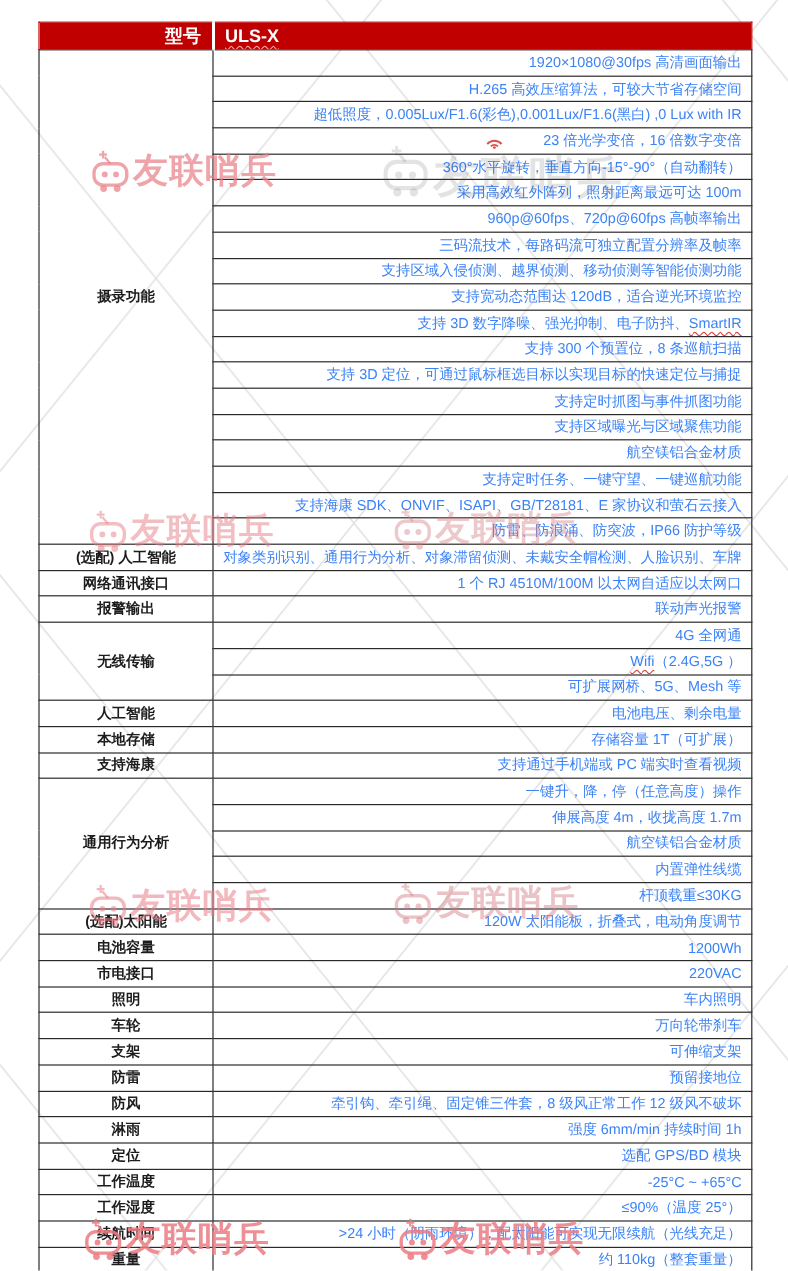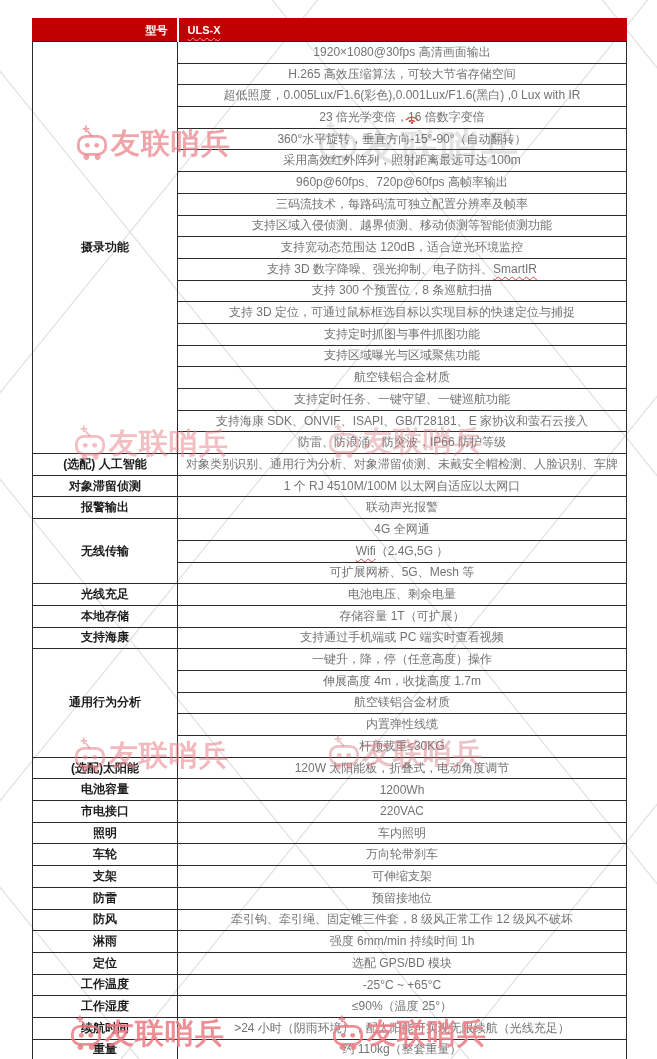--- a/index.html
+++ b/index.html
@@ -6,28 +6,28 @@
   .page{position:relative;width:657px;height:1059px;overflow:hidden;background:#ffffff;
         font-family:"Liberation Sans","DejaVu Sans",sans-serif;}
   
   .xlines{position:absolute;left:0;top:0;z-index:0;}
   
   table.spec{position:absolute;left:32px;top:18px;width:594px;z-index:1;
              border-collapse:collapse;table-layout:fixed;}
   col.c1{width:145px;} col.c2{width:449px;}
   tr{height:21.7px;}
   thead tr{height:23px;}
-  thead td{background:#c00000;color:#ffffff;font-weight:bold;font-size:11px;
+  thead td{background:#c00000;color:#ffffff;font-weight:bold;font-size:15px;
            border:1px solid #c00000;border-bottom:1px solid #262626;padding:0 9px;
            white-space:nowrap;overflow:hidden;}
   thead td.h1{text-align:right;border-right:2px solid #ffffff;}
   tbody td{border:1px solid #2b2b2b;font-size:12px;padding:0 8px;
            white-space:nowrap;overflow:hidden;box-sizing:border-box;}
   td.cat{text-align:center;font-weight:bold;color:#1c1c1c;vertical-align:middle;}
-  td.val{text-align:center;color:#737373;}
+  td.val{text-align:right;color:#3b82f6;}
   .wavy{text-decoration:underline;text-decoration-style:wavy;
         text-decoration-color:#e24444;text-decoration-thickness:1px;text-underline-offset:3px;}
   thead .wavy{text-decoration-color:#ff9a9a;}
   
   .wm{position:absolute;display:flex;align-items:center;gap:3px;z-index:3;
       pointer-events:none;font-weight:bold;}
   .wm .txt{line-height:1;letter-spacing:1px;font-size:29px;}
   .wm svg.robot{width:32px;height:38px;flex:none;}
   .wm-gray{align-items:flex-end;}
   .wm-gray .txt{font-size:37px;letter-spacing:3px;}
@@ -116,39 +116,39 @@
           <td class="val">支持海康 SDK、ONVIF、ISAPI、GB/T28181、E 家协议和萤石云接入</td>
         </tr>
         <tr>
           <td class="val">防雷、防浪涌、防突波，IP66 防护等级</td>
         </tr>
         <tr>
           <td class="cat" rowspan="1">(选配) 人工智能</td>
           <td class="val">对象类别识别、通用行为分析、对象滞留侦测、未戴安全帽检测、人脸识别、车牌</td>
         </tr>
         <tr>
-          <td class="cat" rowspan="1">对象滞留侦测</td>
+          <td class="cat" rowspan="1">网络通讯接口</td>
           <td class="val">1 个 RJ 4510M/100M 以太网自适应以太网口</td>
         </tr>
         <tr>
           <td class="cat" rowspan="1">报警输出</td>
           <td class="val">联动声光报警</td>
         </tr>
         <tr>
           <td class="cat" rowspan="3">无线传输</td>
           <td class="val">4G 全网通</td>
         </tr>
         <tr>
           <td class="val"><span class="wavy">Wifi</span>（2.4G,5G ）</td>
         </tr>
         <tr>
           <td class="val">可扩展网桥、5G、Mesh 等</td>
         </tr>
         <tr>
-          <td class="cat" rowspan="1">光线充足</td>
+          <td class="cat" rowspan="1">人工智能</td>
           <td class="val">电池电压、剩余电量</td>
         </tr>
         <tr>
           <td class="cat" rowspan="1">本地存储</td>
           <td class="val">存储容量 1T（可扩展）</td>
         </tr>
         <tr>
           <td class="cat" rowspan="1">支持海康</td>
           <td class="val">支持通过手机端或 PC 端实时查看视频</td>
         </tr>

